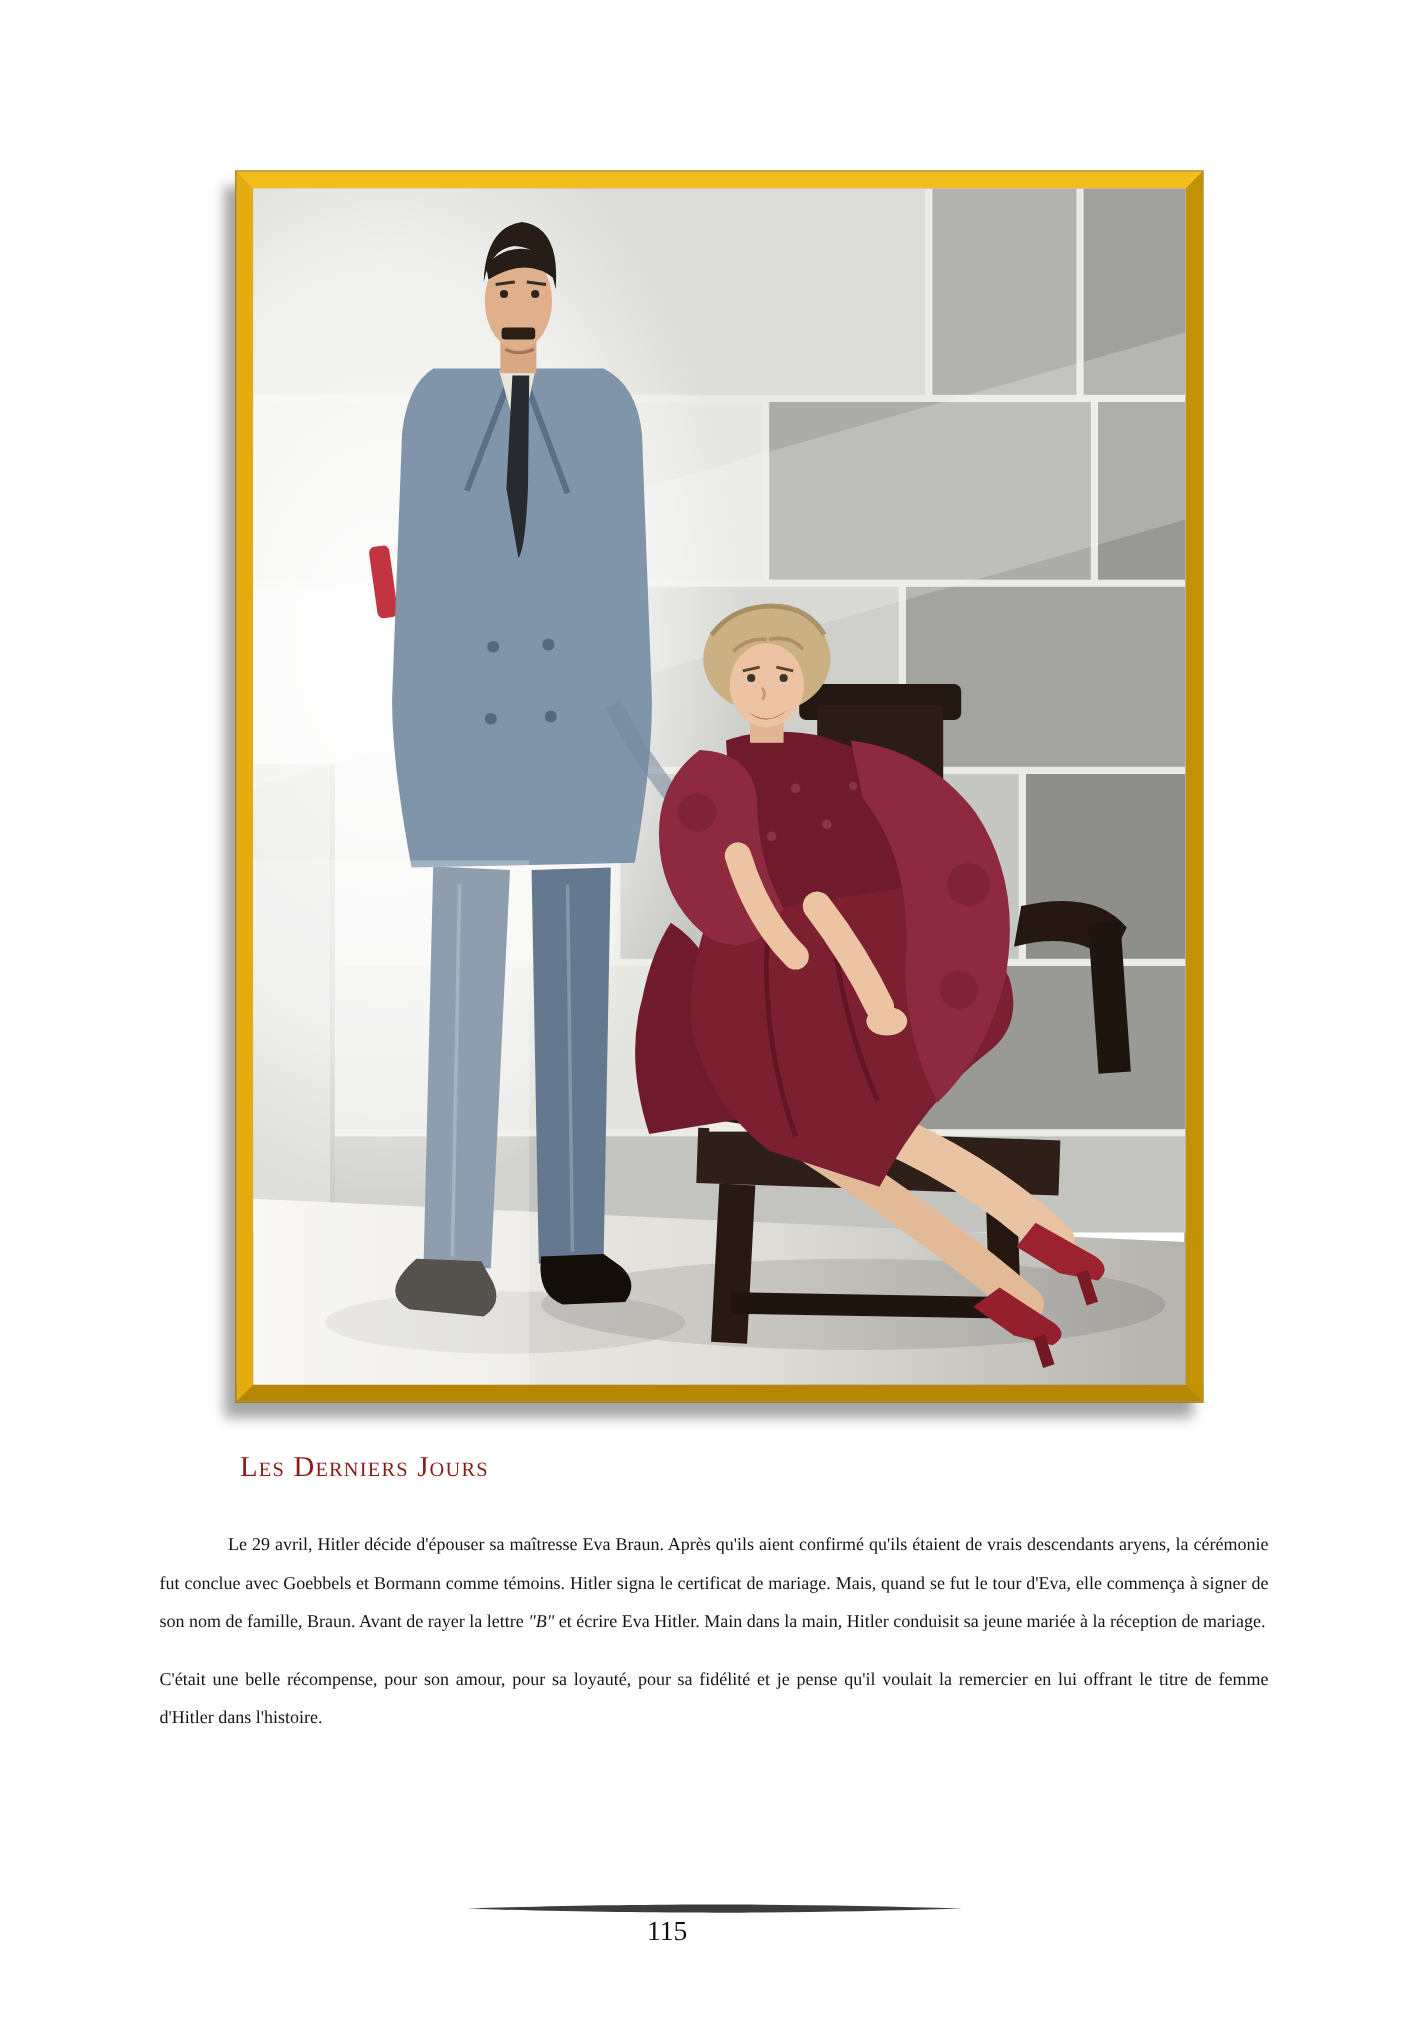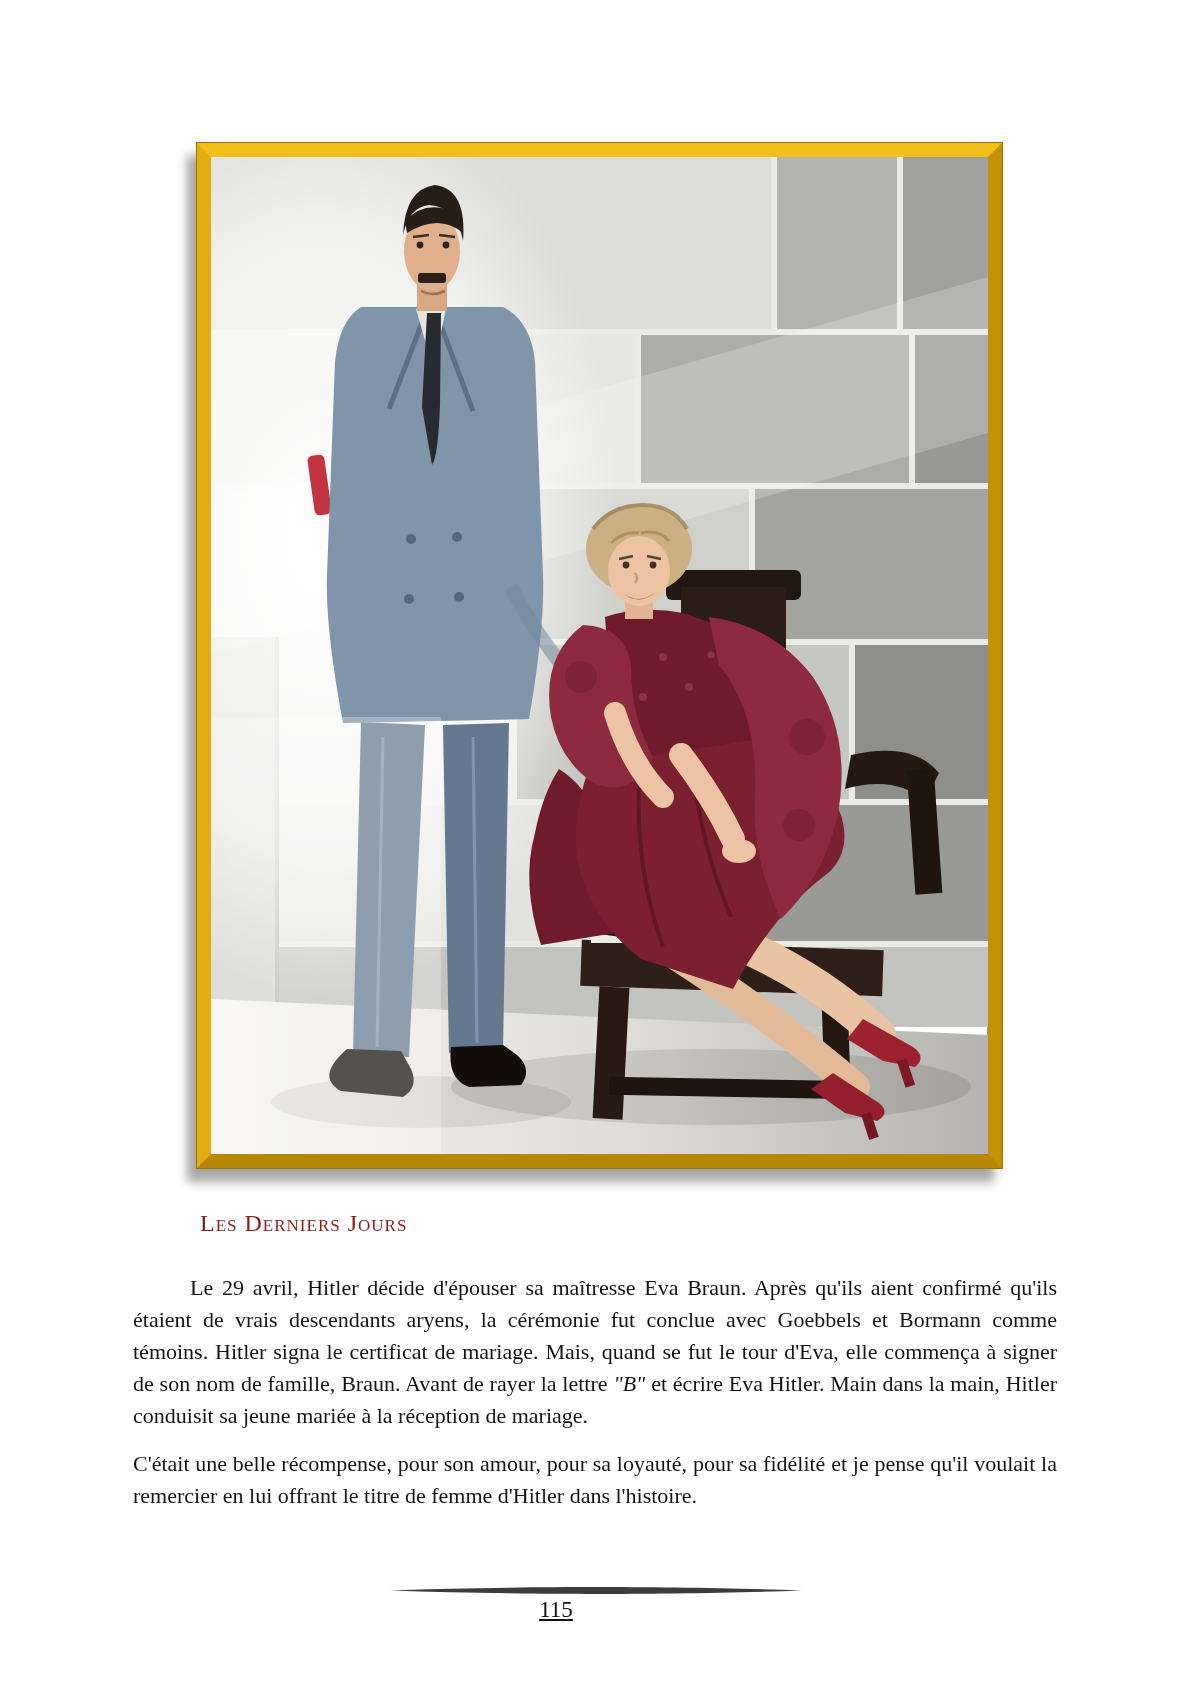--- a/index.html
+++ b/index.html
@@ -25,31 +25,31 @@
   }
   .photo-inner svg{display:block;width:100%;height:100%;}
   .section-heading{
     position:absolute;left:200px;top:1210px;
     font-size:24px;letter-spacing:1px;
     font-variant:small-caps;
     color:#8B1A1A;
   }
   .body-text{
     position:absolute;left:133px;top:1272px;width:924px;
-    font-size:22px;line-height:32px;text-align:justify;
+    font-size:15px;line-height:32px;text-align:justify;
   }
   .body-text p{margin:0;}
   .body-text p.p1{text-indent:57px;}
   .body-text p.p2{margin-top:16px;}
   .italic-b{font-style:italic;}
   .divider{position:absolute;left:390px;top:1586px;width:412px;height:9px;}
   .divider svg{display:block;width:100%;height:100%;}
   .page-number{
     position:absolute;left:0;top:1597px;width:1112px;
-    text-align:center;font-size:23px;color:#111111;text-decoration:underline;
+    text-align:center;font-size:23px;color:#111111;
   }
 </style>
 </head>
 <body>
 
 <div class="page">
 
   <div class="photo-frame">
     <div class="photo-inner">
       <svg viewBox="0 0 777 997" preserveAspectRatio="none" role="img">

